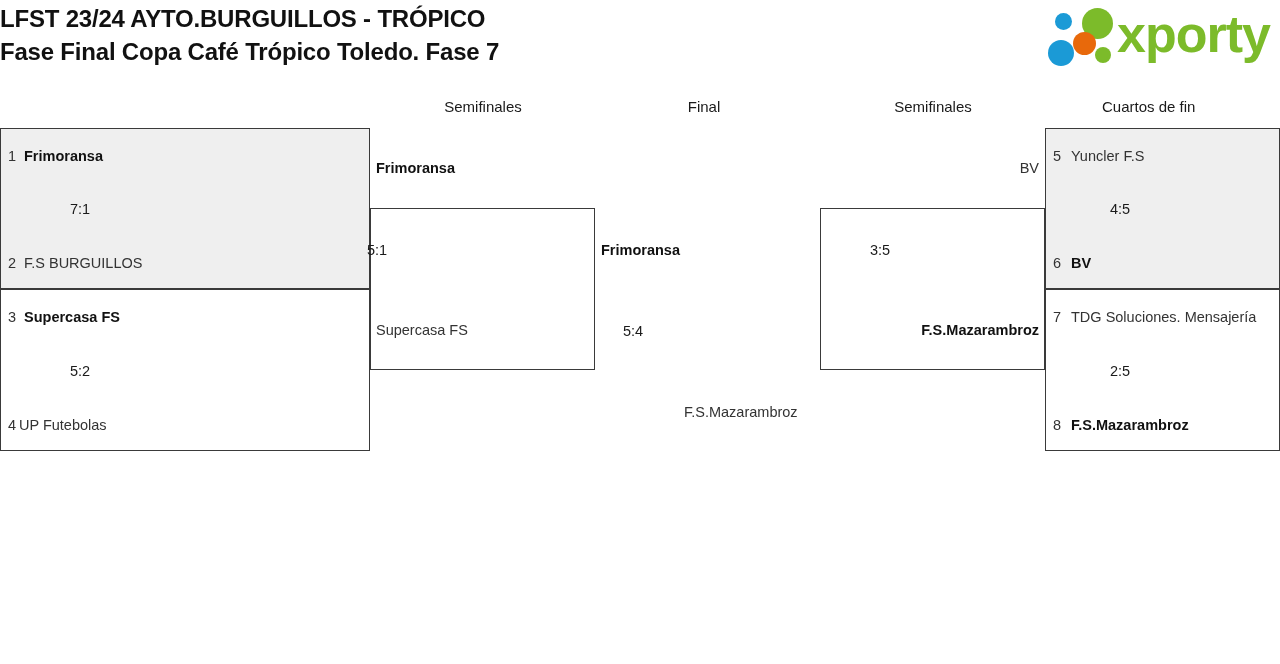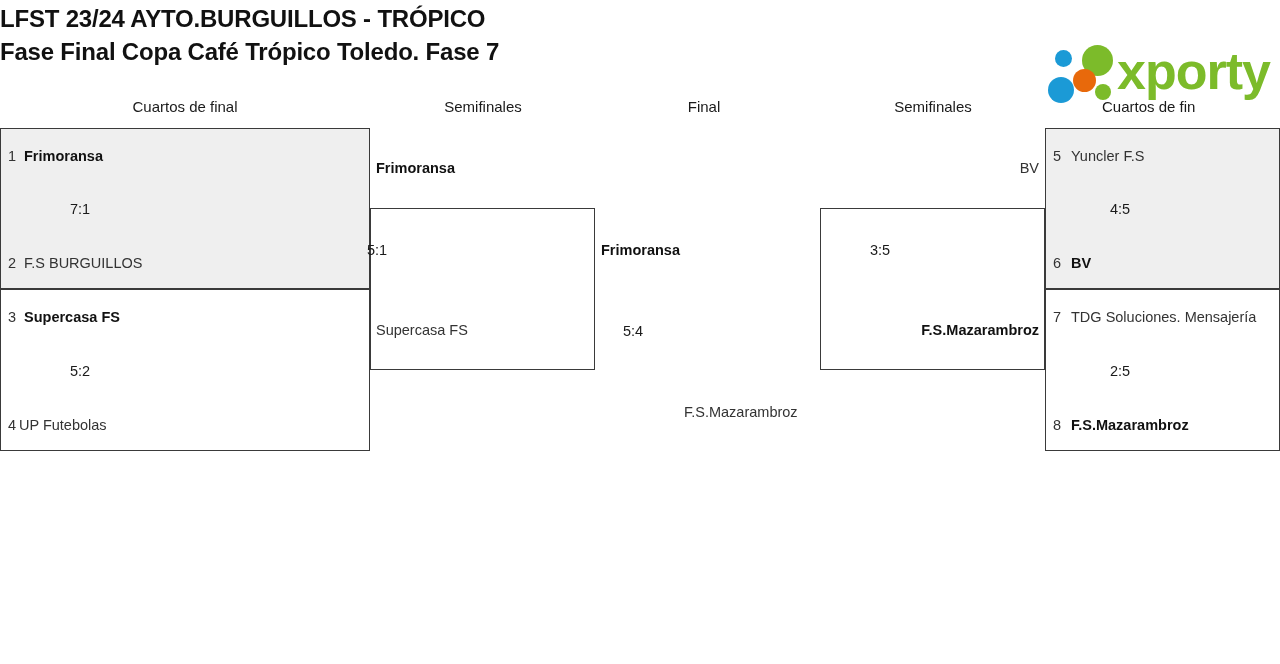--- a/index.html
+++ b/index.html
@@ -31,21 +31,21 @@
     font-size: 24px;
     font-weight: bold;
     line-height: 33px;
     letter-spacing: -0.2px;
     white-space: nowrap;
     color: #111111;
   }
   #logo {
     position: absolute;
     left: 1045px; top: 4px;
-    width: 232px; height: 66px; margin-top: 37px;
+    width: 232px; height: 66px;
   }
   #logo-dots {
     position: absolute;
     left: 0; top: 0;
     width: 74px; height: 66px;
   }
   .dot { position: absolute; border-radius: 50%; }
   #dot-blue-top   { left: 10px;  top: 9px;  width: 17px; height: 17px; background: #1b9ad6; }
   #dot-orange     { left: 28px;  top: 28px; width: 23px; height: 23px; background: #e8690b; }
   #dot-green-big  { left: 37px;  top: 4px;  width: 31px; height: 31px; background: #7cbb2a; }
@@ -134,21 +134,20 @@
       <span class="dot" id="dot-blue-big"></span>
       <span class="dot" id="dot-green-sm"></span>
     </div>
     <div id="logo-word">xporty</div>
   </div>
 
 </div>
 
 <div id="bracket">
 
-  <div class="round-header" style="left:55px;  width:260px;">Cuartos de final</div>
   <div class="round-header" style="left:363px; width:240px;">Semifinales</div>
   <div class="round-header" style="left:584px; width:240px;">Final</div>
   <div class="round-header" style="left:813px; width:240px;">Semifinales</div>
   <div class="round-header" style="left:1102px;width:240px; text-align:left;">Cuartos de fin</div>
 
   <div class="match-box shaded" style="left:0px; top:128px; width:370px; height:161px;"></div>
   <div class="seed" style="left:8px;  top:147px;">1</div>
   <div class="slot winner" style="left:24px; top:147px;">Frimoransa</div>
   <div class="score" style="left:70px; top:200px; width:124px;">7:1</div>
   <div class="seed" style="left:8px;  top:254px;">2</div>

